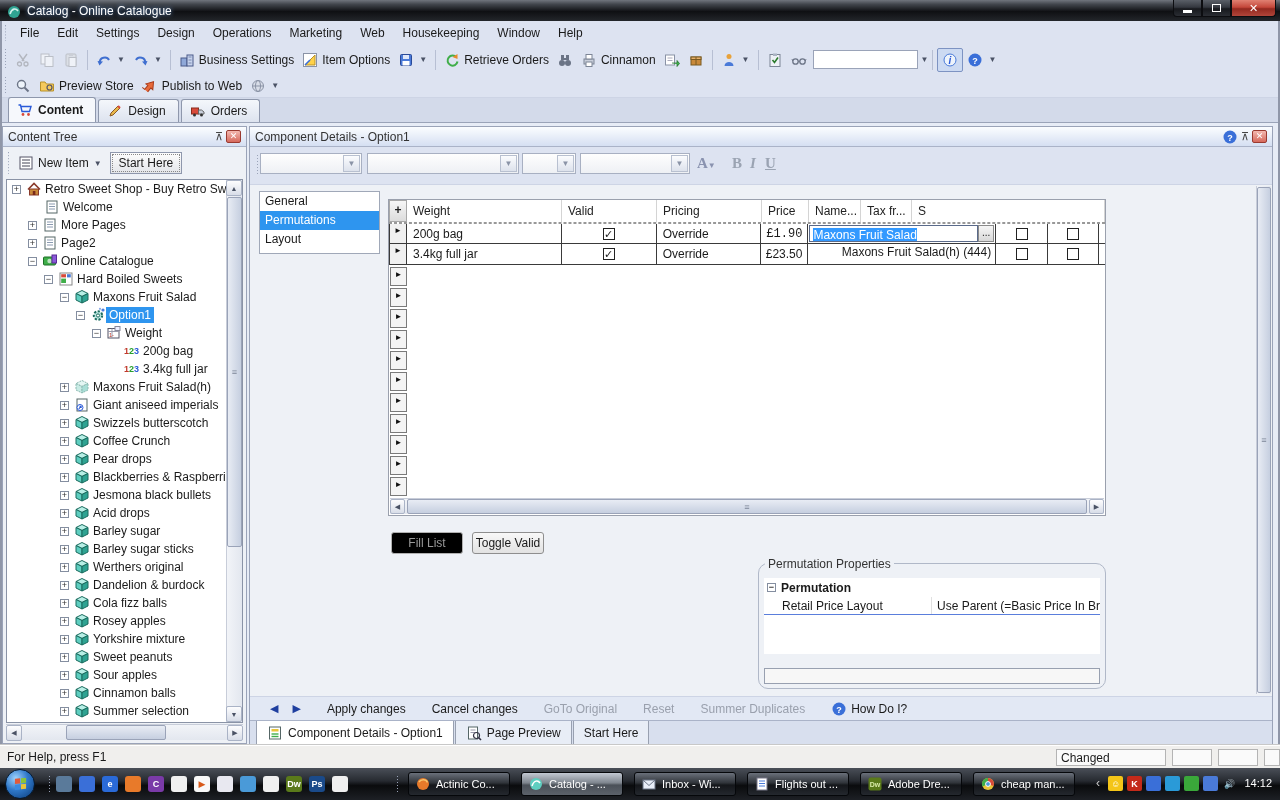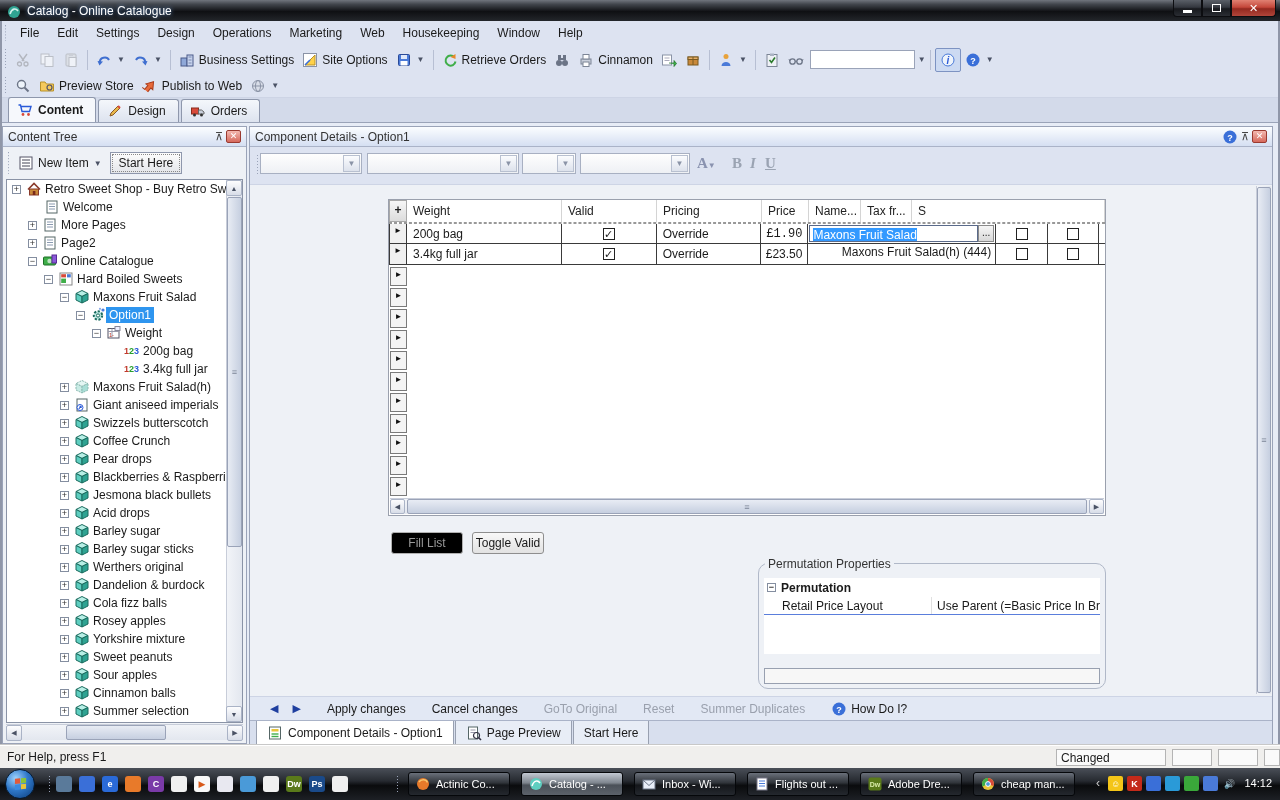--- a/index.html
+++ b/index.html
@@ -242,21 +242,21 @@
       <span class="lbl">Business Settings</span>
     </div>
     <div class="tb-btn">
       <span class="" style="display:inline-flex">
         <svg width="16" height="16" viewBox="0 0 16 16">
           <rect x="1.5" y="1.5" width="13" height="13" fill="#fff" stroke="#8a93a6"></rect>
           <path d="M3 13 L13 3 L13 13 Z" fill="#ffd24a" stroke="#b8922a"></path>
           <path d="M3 13 L8 8" stroke="#3a6fd8" stroke-width="1.6"></path>
         </svg>
       </span>
-      <span class="lbl">Site Options</span>
+      <span class="lbl">Item Options</span>
     </div>
     <div class="tb-btn">
       <span class="" style="display:inline-flex">
         <svg width="16" height="16" viewBox="0 0 16 16">
           <rect x="2.5" y="2.5" width="11" height="11" rx="1" fill="#4a7ad8" stroke="#2a4a98"></rect>
           <rect x="5" y="3" width="6" height="4" fill="#dfe8fa"></rect>
           <rect x="4.5" y="9" width="7" height="4.5" fill="#fff"></rect>
         </svg>
       </span>
       <span class="drop">▼</span>
@@ -837,20 +837,25 @@
       </div>
     <div class="fmt-combo" style="left:330px; width:110px;">
         <div class="dd">▼</div>
       </div>
     <span class="fmt-letter" style="left:447px; color:#8a93b0;">A<span style="font-size:8px;">▼</span></span>
     <span class="fmt-letter" style="left:482px;">B</span>
     <span class="fmt-letter" style="left:500px; font-style:italic;">I</span>
     <span class="fmt-letter" style="left:515px; text-decoration:underline;">U</span>
   </div>
 
+  <div id="sections-list">
+      <div class="section-item">General</div>
+      <div class="section-item sel">Permutations</div>
+      <div class="section-item">Layout</div>
+    </div>
 
   <div id="perm-table">
     <div id="tbl-header">
         <div class="th plus" style="width:18px;">+</div>
         <div class="th" style="width:155px;">Weight</div>
         <div class="th" style="width:95px;">Valid</div>
         <div class="th" style="width:105px;">Pricing</div>
         <div class="th" style="width:47px;">Price</div>
         <div class="th" style="width:52px;">Name...</div>
         <div class="th" style="width:51px;">Tax fr...</div>

